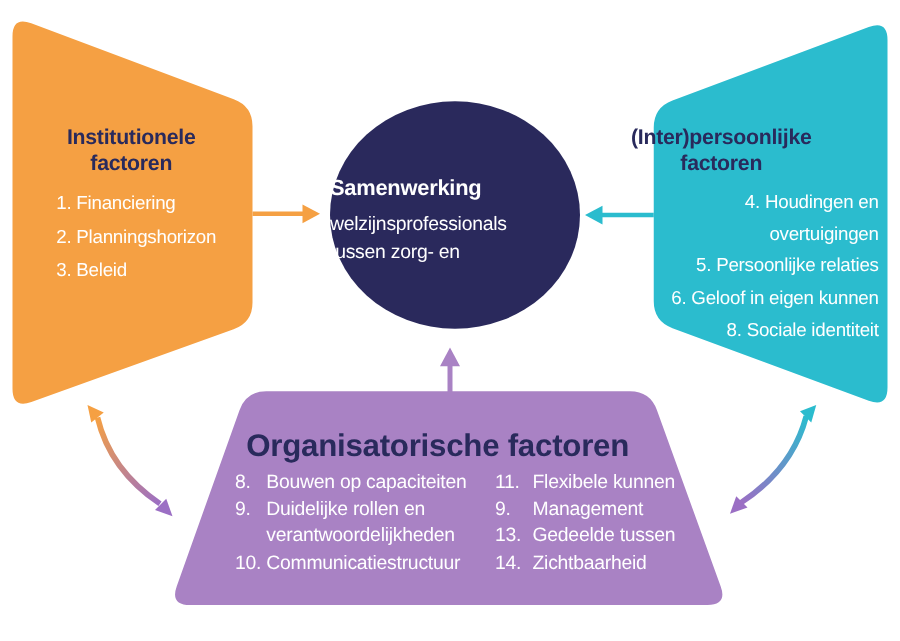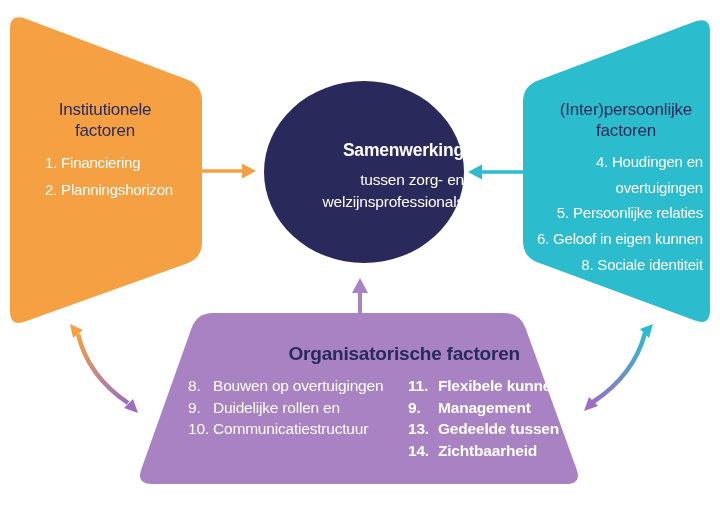--- a/index.html
+++ b/index.html
@@ -11,55 +11,55 @@
     font-family: "Liberation Sans", "DejaVu Sans", sans-serif;
     overflow: hidden;
   }
   .stage svg.bg { position: absolute; left: 0; top: 0; }
 
   .abs { position: absolute; }
 
   .panel-title {
     text-align: center;
     color: #292a5c;
-    font-weight: normal;
+    font-weight: bold;
     font-size: 17px;
     line-height: 21px;
     letter-spacing: -0.2px;
   }
   .items {
     color: #ffffff;
     font-size: 15px;
     letter-spacing: -0.2px;
   }
   .left-items  { line-height: 27px; }
   .right-items { line-height: 25.7px; }
   .right-items .indent { padding-left: 22px; }
 
   .circle-text {
-    text-align: right;
+    text-align: left;
     color: #ffffff;
   }
   .circle-title {
     font-weight: bold;
     font-size: 17.5px;
     letter-spacing: -0.2px;
   }
   .circle-sub {
     margin-top: 8px;
     font-size: 15.5px;
     line-height: 22px;
     letter-spacing: -0.2px;
   }
 
   .bottom-title {
-    text-align: right;
+    text-align: left;
     color: #292a5c;
     font-weight: bold;
-    font-size: 19px;
+    font-size: 25px;
     letter-spacing: -0.2px;
   }
   .col { color: #ffffff; font-size: 15.5px; letter-spacing: -0.2px; }
   .col .row { display: flex; line-height: 21.5px; }
   .col .num { flex: 0 0 auto; }
   .col-left  .num { width: 25px; }
   .col-right .num { width: 30px; }
 </style>
 </head>
 <body>
@@ -114,60 +114,65 @@
     </g>
   </svg>
 
   <div class="abs panel-title" style="left:12px; top:99px; width:186px;">
     <div>Institutionele</div>
     <div>factoren</div>
   </div>
   <div class="abs items left-items" style="left:45px; top:149px;">
     <div>1. Financiering</div>
     <div>2. Planningshorizon</div>
+    <div>3. Beleid</div>
   </div>
 
   <div class="abs circle-text" style="left:264px; top:140px; width:200px;">
     <div class="circle-title">Samenwerking</div>
     <div class="circle-sub">
+      <div>welzijnsprofessionals</div>
       <div>tussen zorg- en</div>
-      <div>welzijnsprofessionals</div>
     </div>
   </div>
 
-  <div class="abs panel-title" style="left:550px; top:99px; width:152px;">
+  <div class="abs panel-title" style="left:501px; top:99px; width:152px;">
     <div>(Inter)persoonlijke</div>
     <div>factoren</div>
   </div>
   <div class="abs items right-items" style="left:537px; top:149px;text-align:right;">
     <div>4. Houdingen en</div>
     <div class="indent">overtuigingen</div>
     <div>5. Persoonlijke relaties</div>
     <div>6. Geloof in eigen kunnen</div>
     <div>8. Sociale identiteit</div>
   </div>
 
   <div class="abs bottom-title" style="left:197px; top:343px; width:323px;">Organisatorische factoren</div>
 
   <div class="abs col col-left" style="left:188px; top:375px;">
     <div class="row">
       <span class="num">8.</span>
-      <span>Bouwen op overtuigingen</span>
+      <span>Bouwen op capaciteiten</span>
     </div>
     <div class="row">
       <span class="num">9.</span>
       <span>Duidelijke rollen en</span>
+    </div>
+    <div class="row">
+      <span class="num"></span>
+      <span>verantwoordelijkheden</span>
     </div>
     <div class="row">
       <span class="num">10.</span>
       <span>Communicatiestructuur</span>
     </div>
   </div>
 
-  <div class="abs col col-right" style="left:408px; top:375px;font-weight:bold;">
+  <div class="abs col col-right" style="left:396px; top:375px;">
     <div class="row">
       <span class="num">11.</span>
       <span>Flexibele kunnen</span>
     </div>
     <div class="row">
       <span class="num">9.</span>
       <span>Management</span>
     </div>
     <div class="row">
       <span class="num">13.</span>

